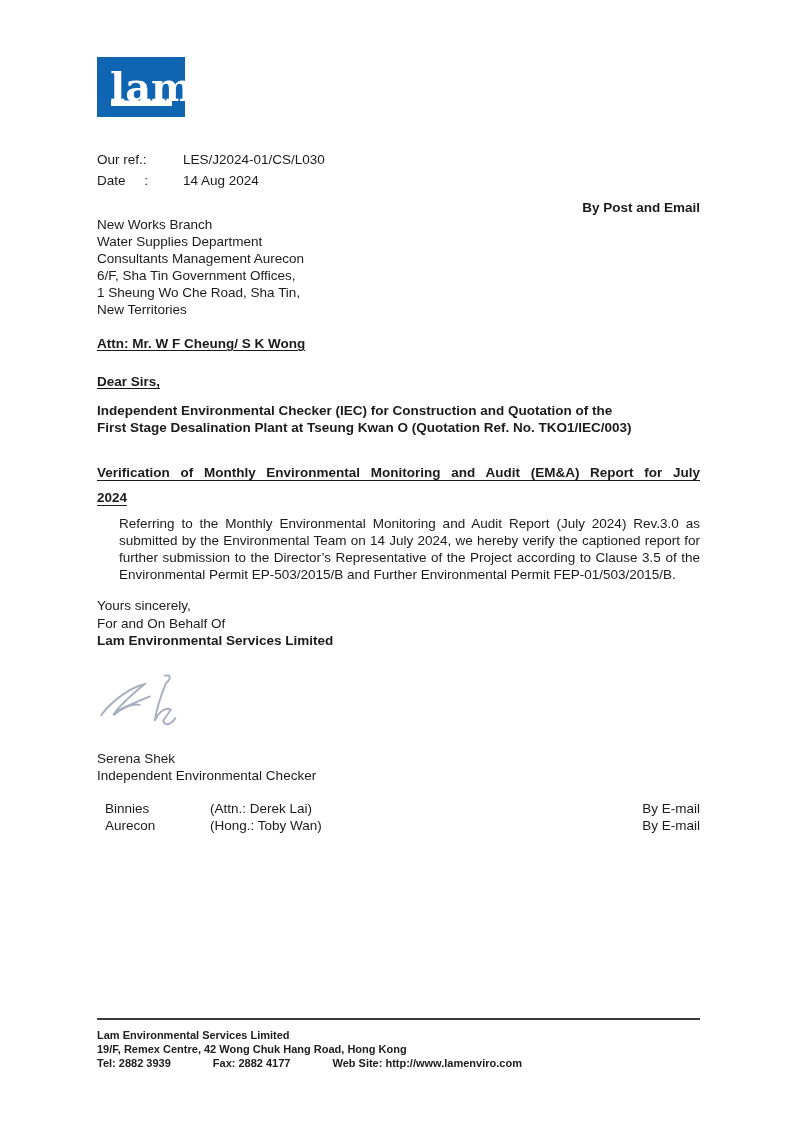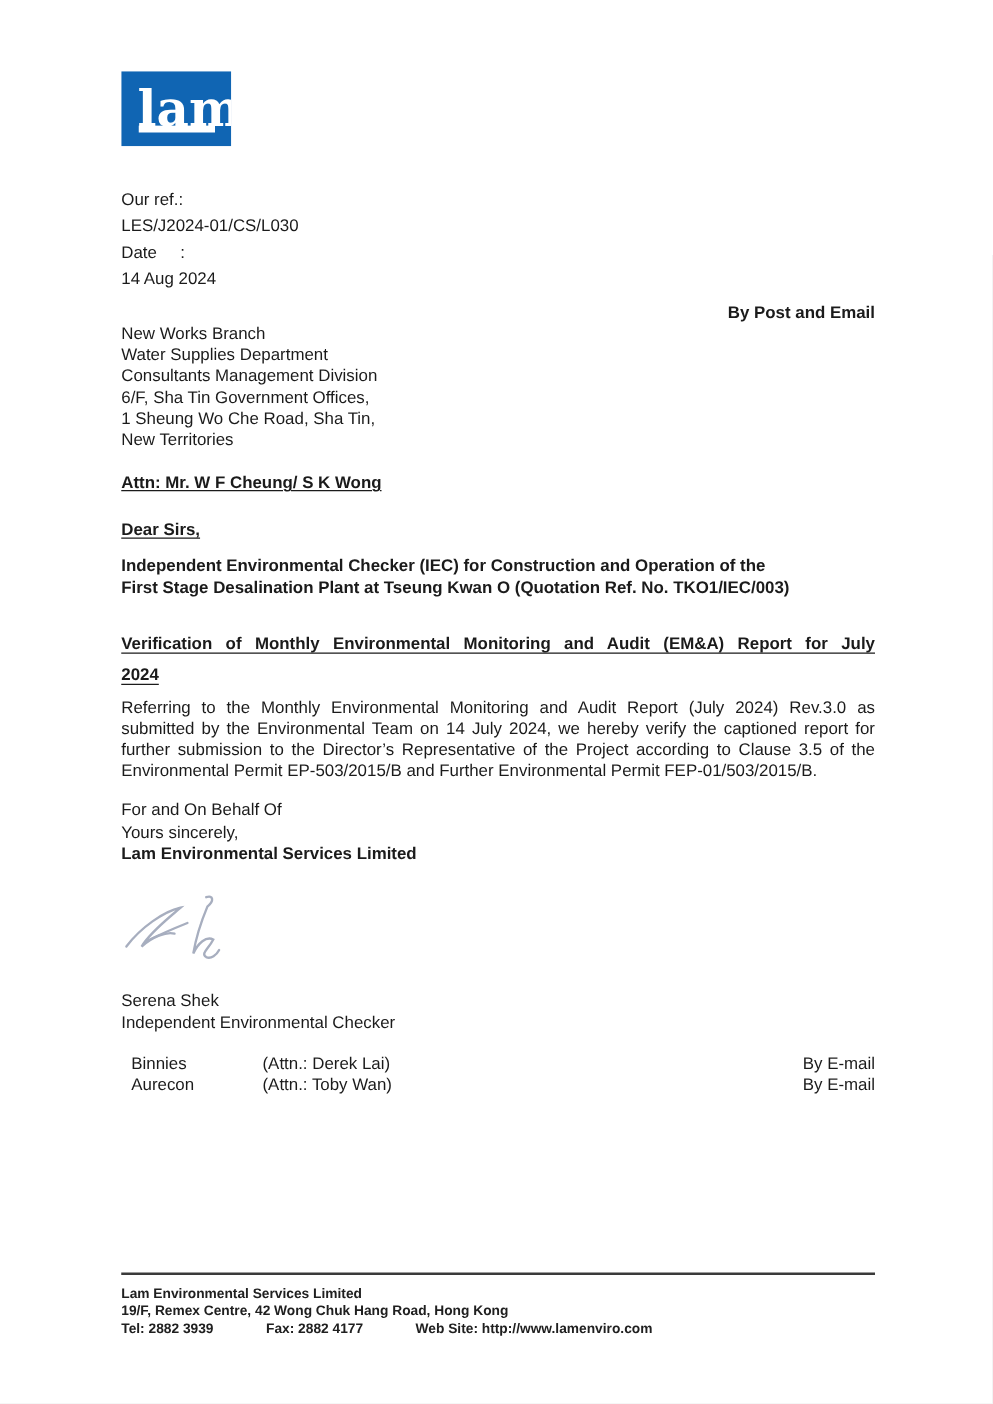--- a/index.html
+++ b/index.html
@@ -20,21 +20,21 @@
     overflow: hidden;
   }
   .content {
     position: absolute;
     left: 97px;
     right: 94px;
     top: 57px;
   }
   .logo-wrap { width: 88px; height: 72px; }
   .ref-block { margin-top: 20px; line-height: 21px; }
-  .ref-row { display: flex; flex-direction: column; }
+  .ref-row { display: flex; }
   .ref-label { width: 86px; white-space: pre; }
   .ref-value { white-space: pre; }
   .delivery { margin-top: 8px; text-align: right; font-weight: bold; }
   .address-block { margin-top: 0px; }
   .attn { margin-top: 17px; font-weight: bold; text-decoration: underline; text-underline-offset: 2px; }
   .salutation { margin-top: 21px; font-weight: bold; text-decoration: underline; text-underline-offset: 2px; }
   .subject-primary { margin-top: 12px; font-weight: bold; }
   .subject-secondary { margin-top: 28px; font-weight: bold; }
   .subject-secondary .l1 {
     text-align: justify;
@@ -44,21 +44,21 @@
     line-height: 18px;
   }
   .subject-secondary .l2 {
     display: inline-block;
     margin-top: 7px;
     text-decoration: underline;
     text-underline-offset: 3px;
     line-height: 18px;
   }
   .para { margin-top: 17px; text-align: justify; }
-  .para.first { margin-top: 8px; }
+  .para.first { margin-top: 8px; margin-left: 22px; }
   .closing { margin-top: 14px; line-height: 17.5px; }
   .closing .company-name { font-weight: bold; }
   .signature { margin-top: 22px; height: 62px; }
   .signatory { margin-top: 16px; }
   .cc-block { margin-top: 16px; line-height: 17.5px; }
   .cc-row { display: flex; padding-left: 8px; }
   .cc-company { width: 105px; }
   .cc-attn { flex: 1; }
   .cc-via { text-align: right; }
   .footer {
@@ -103,46 +103,46 @@
         <span class="ref-label">Date     :</span>
         <span class="ref-value">14 Aug 2024</span>
       </div>
     </div>
 
     <div class="delivery">By Post and Email</div>
 
     <div class="address-block">
       <div>New Works Branch</div>
       <div>Water Supplies Department</div>
-      <div>Consultants Management Division</div>
+      <div>Consultants Management Aurecon</div>
       <div>6/F, Sha Tin Government Offices,</div>
       <div>1 Sheung Wo Che Road, Sha Tin,</div>
       <div>New Territories</div>
     </div>
 
     <div class="attn">Attn: Mr. W F Cheung/ S K Wong</div>
 
     <div class="salutation">Dear Sirs,</div>
 
     <div class="subject-primary">
-      <div>Independent Environmental Checker (IEC) for Construction and Operation of the</div>
+      <div>Independent Environmental Checker (IEC) for Construction and Quotation of the</div>
       <div>First Stage Desalination Plant at Tseung Kwan O (Quotation Ref. No. TKO1/IEC/003)</div>
     </div>
 
     <div class="subject-secondary">
       <div class="l1">Verification of Monthly Environmental Monitoring and Audit (EM&amp;A) Report for July</div>
       <div><span class="l2">2024</span></div>
     </div>
 
     <div class="para first">Referring to the Monthly Environmental Monitoring and Audit Report (July 2024) Rev.3.0 as submitted by the Environmental Team on 14 July 2024, we hereby verify the captioned report for further submission to the Director’s Representative of the Project according to Clause 3.5 of the Environmental Permit EP-503/2015/B and Further Environmental Permit FEP-01/503/2015/B.</div>
 
 
     <div class="closing">
+      <div>Yours sincerely,</div>
       <div>For and On Behalf Of</div>
-      <div>Yours sincerely,</div>
       <div class="company-name">Lam Environmental Services Limited</div>
     </div>
 
     <div class="signature">
       <svg width="104" height="62" viewBox="0 0 110 66">
         <g fill="none" stroke="#98a0b4" stroke-width="2" stroke-linecap="round" opacity="0.85">
           <path d="M4,46 C16,30 36,16 50,13 C42,20 24,34 17,46 C26,38 38,33 45,35"></path>
           <path d="M20,42 C32,36 46,30 56,26"></path>
           <path d="M72,4 C78,2 79,7 73,12 C68,24 63,40 61,52 C65,43 72,37 78,40 C74,48 67,52 72,55 C76,57 81,53 83,49"></path>
         </g>
@@ -155,21 +155,21 @@
     </div>
 
     <div class="cc-block">
       <div class="cc-row">
         <span class="cc-company">Binnies</span>
         <span class="cc-attn">(Attn.: Derek Lai)</span>
         <span class="cc-via">By E-mail</span>
       </div>
       <div class="cc-row">
         <span class="cc-company">Aurecon</span>
-        <span class="cc-attn">(Attn.: Toby Wan)</span>
+        <span class="cc-attn">(Hong.: Toby Wan)</span>
         <span class="cc-via">By E-mail</span>
       </div>
     </div>
 
   </div>
 
   <div class="footer">
     <div class="footer-rule"></div>
     <div>Lam Environmental Services Limited</div>
     <div>19/F, Remex Centre, 42 Wong Chuk Hang Road, Hong Kong</div>

